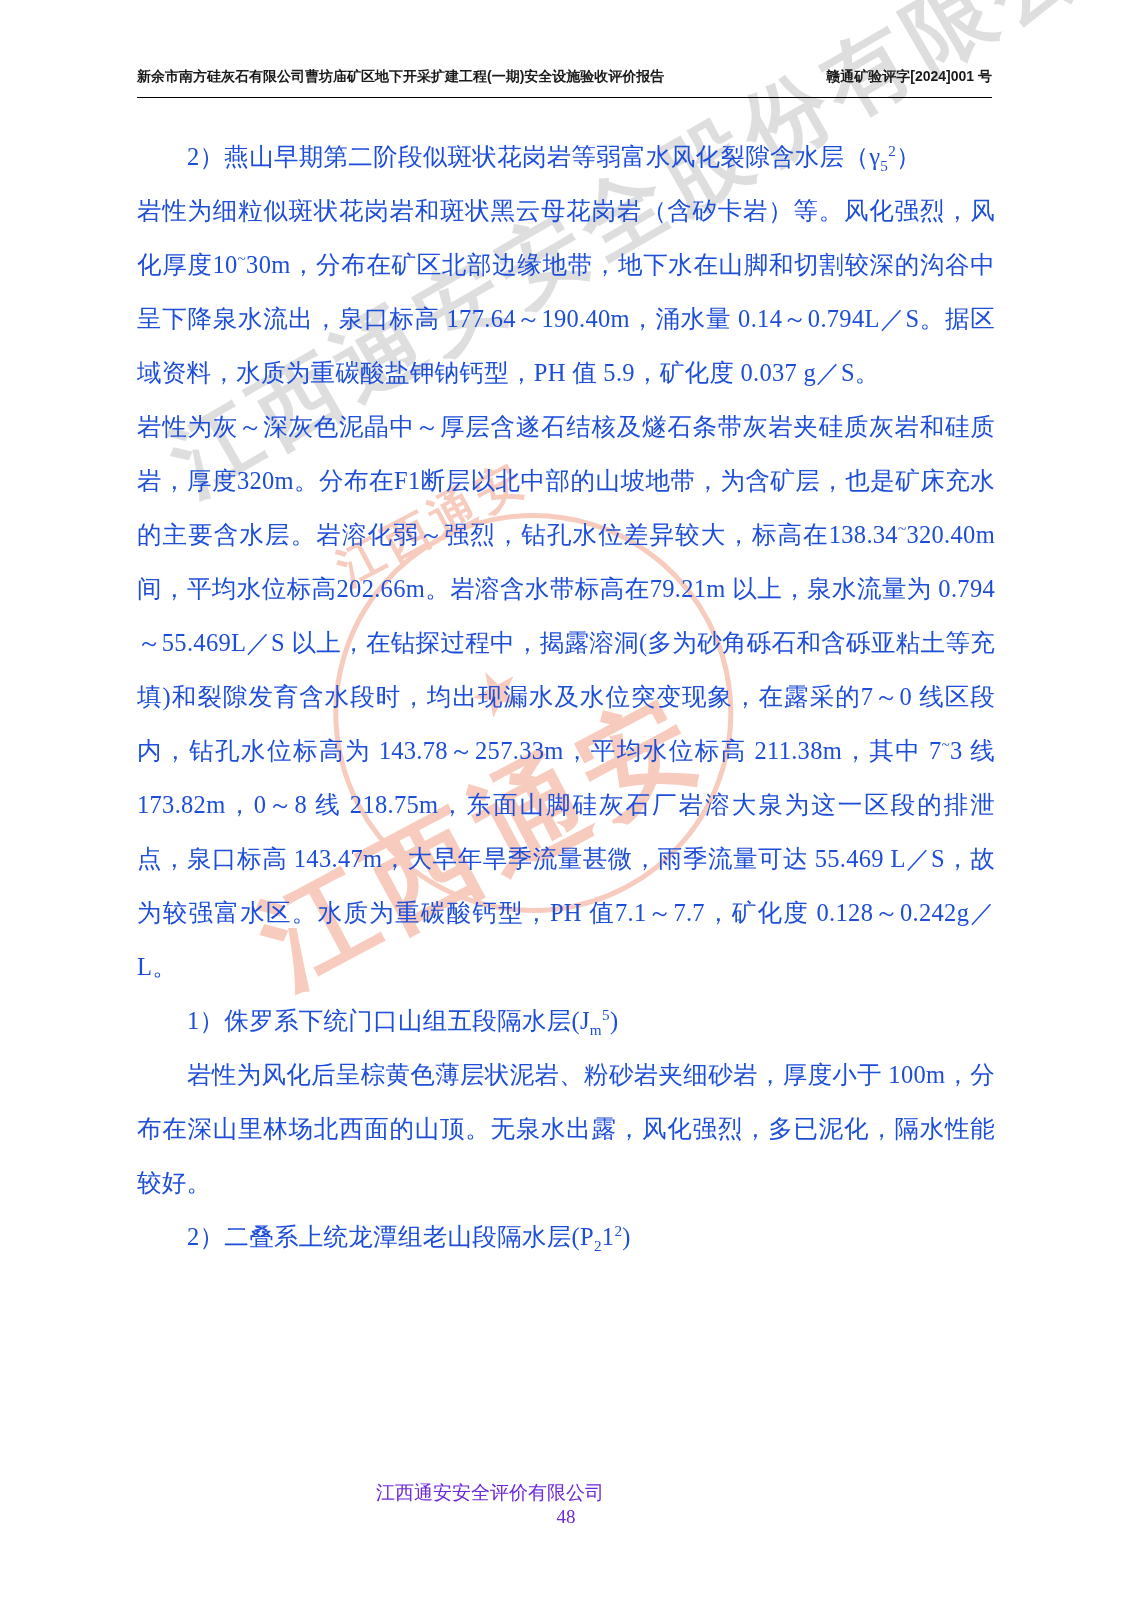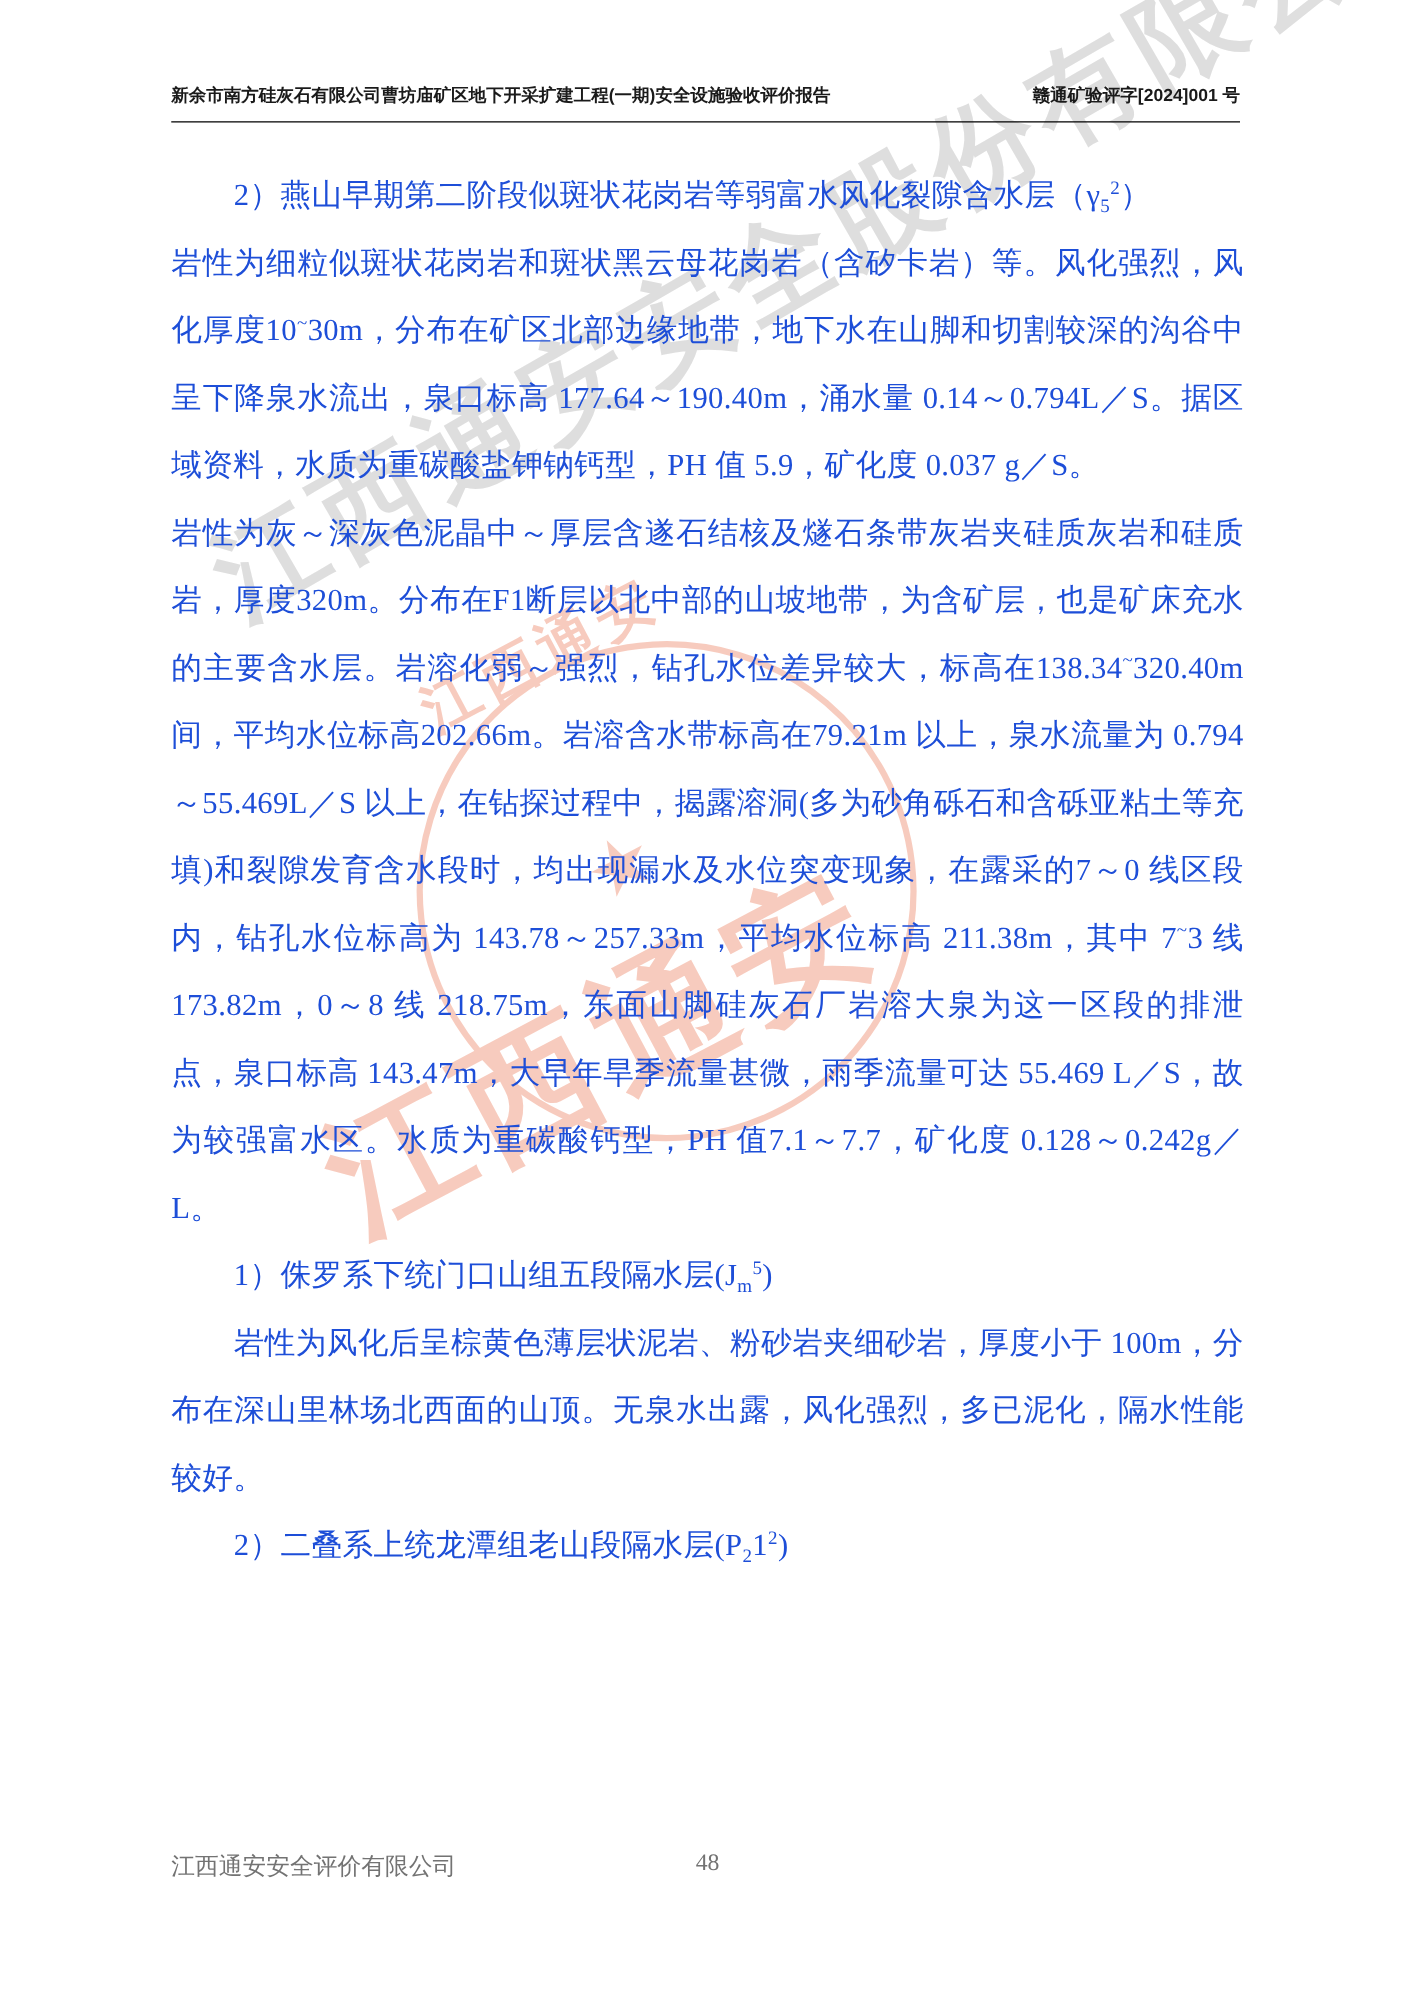--- a/index.html
+++ b/index.html
@@ -151,24 +151,25 @@
   sup { font-size: 0.62em; vertical-align: super; line-height: 0; }
   sub { font-size: 0.62em; vertical-align: sub; line-height: 0; }
 
   
   .footer {
     position: absolute;
     left: 137px;
     top: 1480px;
     width: 858px;
     display: flex;
-    align-items: flex-start;
+    align-items: center;
     font-size: 19px;
-    color: #737373;
-    z-index: 10;
+    color: #6d28d9;
+    z-index: 10;
+    flex-direction: column;
   }
   .footer-left { width: 380px; }
   .footer-center { flex: 1; text-align: center; font-family: "Liberation Serif", serif; }
   .footer-right { width: 380px; }
 </style>
 </head>
 <body>
 
 <div class="page">
 

